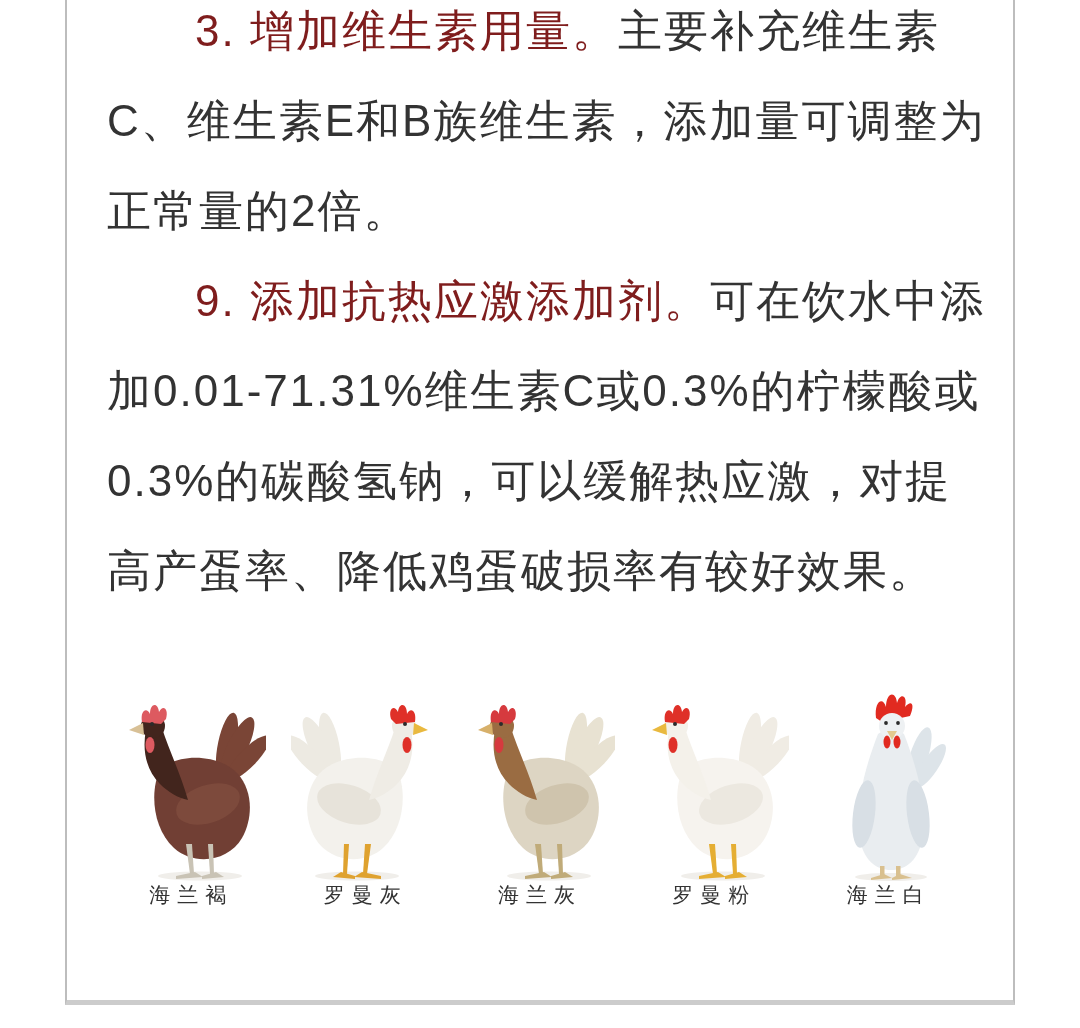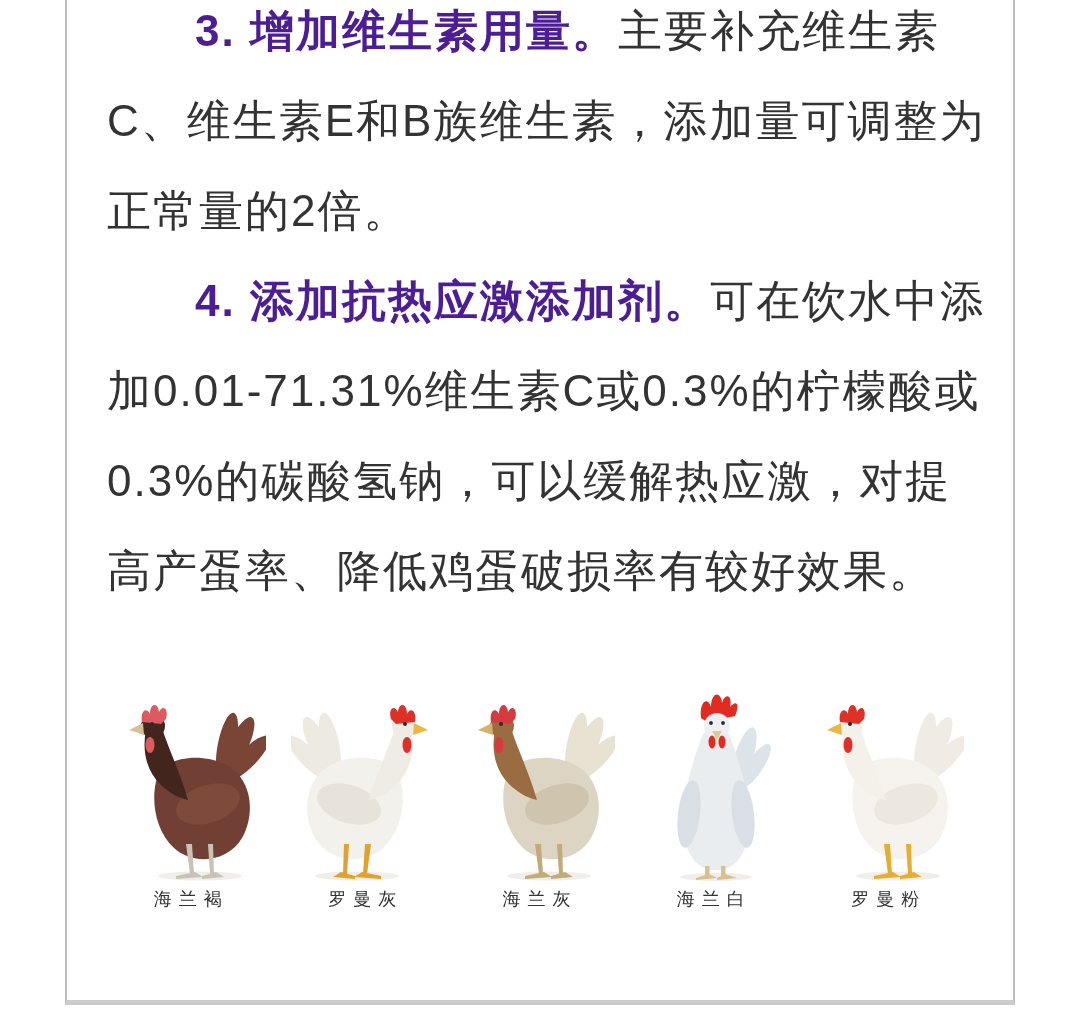--- a/index.html
+++ b/index.html
@@ -29,22 +29,22 @@
     font-size: 44px;
     line-height: 90px;
     letter-spacing: 2px;
     color: #333333;
   }
   .article p {
     margin: 0;
     text-indent: 2em;
   }
   .lead {
-    font-weight: 700;
-    color: #4c1d95;
+    font-weight: 400;
+    color: #7f1d1d;
   }
   .figure-row {
     display: flex;
     justify-content: space-evenly;
     align-items: flex-end;
     padding: 0 30px;
     margin-top: 70px;
   }
   .figure {
     display: flex;
@@ -54,35 +54,34 @@
   }
   .chicken {
     width: 150px;
     height: 195px;
     display: block;
   }
   .chicken.flipped { transform: scaleX(-1); }
   .chicken .eye { fill: #2b2b2b; }
   .chicken .shadow { fill: #f0eeea; }
   .figure-label {
-    font-size: 18px;
+    font-size: 21px;
     letter-spacing: 7px;
     color: #333333;
-    margin-top: 6px;
     white-space: nowrap;
   }
 </style>
 </head>
 <body>
 
 <div class="page-card">
 
   <div class="article">
     <p><span class="lead">3. 增加维生素用量。</span><span>主要补充维生素C、维生素E和B族维生素，添加量可调整为正常量的2倍。</span></p>
-    <p><span class="lead">4. 添加抗热应激添加剂。</span><span>可在饮水中添加0.01-71.31%维生素C或0.3%的柠檬酸或0.3%的碳酸氢钠，可以缓解热应激，对提高产蛋率、降低鸡蛋破损率有较好效果。</span></p>
+    <p><span class="lead">9. 添加抗热应激添加剂。</span><span>可在饮水中添加0.01-71.31%维生素C或0.3%的柠檬酸或0.3%的碳酸氢钠，可以缓解热应激，对提高产蛋率、降低鸡蛋破损率有较好效果。</span></p>
   </div>
 
   <div class="figure-row">
 
     <div class="figure">
       <svg class="chicken" viewBox="0 0 150 195" xmlns="http://www.w3.org/2000/svg">
         <ellipse class="shadow" cx="84" cy="190" rx="42" ry="4.5"></ellipse>
         <g fill="#7a4536">
           <ellipse cx="111" cy="58" rx="9" ry="32" transform="rotate(12 111 58)"></ellipse>
           <ellipse cx="121" cy="62" rx="10" ry="34" transform="rotate(26 121 62)"></ellipse>
@@ -149,20 +148,46 @@
         <path d="M27 37 L 13 44 L 28 49 Z" fill="#d7b06a"></path>
         <circle class="eye" cx="36" cy="38" r="2"></circle>
         <g fill="#c0ab79">
           <path d="M70 158 L 74 188 L 78 188 L 76 158 Z"></path>
           <path d="M92 158 L 94 188 L 98 188 L 97 158 Z"></path>
           <path d="M60 190 L 79 186 L 87 191 L 60 193 Z"></path>
           <path d="M86 190 L 100 186 L 108 191 L 86 193 Z"></path>
         </g>
       </svg>
       <div class="figure-label">海兰灰</div>
+    </div>
+
+    <div class="figure">
+      <svg class="chicken" viewBox="0 0 150 195" xmlns="http://www.w3.org/2000/svg">
+        <ellipse class="shadow" cx="84" cy="190" rx="42" ry="4.5"></ellipse>
+        <g fill="#f0ece4">
+          <ellipse cx="111" cy="58" rx="9" ry="32" transform="rotate(12 111 58)"></ellipse>
+          <ellipse cx="121" cy="62" rx="10" ry="34" transform="rotate(26 121 62)"></ellipse>
+          <ellipse cx="132" cy="72" rx="9" ry="30" transform="rotate(44 132 72)"></ellipse>
+        </g>
+        <path d="M44 84 C 34 104 36 142 58 162 C 78 180 112 176 126 152 C 138 130 136 104 122 88 C 104 68 62 66 44 84 Z" fill="#f6f3ee"></path>
+        <ellipse cx="92" cy="118" rx="33" ry="19" transform="rotate(-18 92 118)" fill="#ece8e0"></ellipse>
+        <path d="M30 44 C 26 64 30 84 44 98 C 52 106 62 112 72 114 C 64 86 52 62 46 42 Z" fill="#f4f1ea"></path>
+        <circle cx="37" cy="40" r="12" fill="#f4f1ea"></circle>
+        <path d="M26 36 C 24 24 31 21 34 28 C 34 17 42 16 43 26 C 47 18 53 23 50 33 L 45 38 Z" fill="#df3028"></path>
+        <ellipse cx="34" cy="59" rx="4.5" ry="8" fill="#df3028"></ellipse>
+        <path d="M27 37 L 13 44 L 28 49 Z" fill="#e9b93f"></path>
+        <circle class="eye" cx="36" cy="38" r="2"></circle>
+        <g fill="#e5ae33">
+          <path d="M70 158 L 74 188 L 78 188 L 76 158 Z"></path>
+          <path d="M92 158 L 94 188 L 98 188 L 97 158 Z"></path>
+          <path d="M60 190 L 79 186 L 87 191 L 60 193 Z"></path>
+          <path d="M86 190 L 100 186 L 108 191 L 86 193 Z"></path>
+        </g>
+      </svg>
+      <div class="figure-label">罗曼粉</div>
     </div>
 
     <div class="figure">
       <svg class="chicken" viewBox="0 0 150 195" xmlns="http://www.w3.org/2000/svg">
         <ellipse class="shadow" cx="77" cy="191" rx="36" ry="4"></ellipse>
         <g fill="#dde4e9">
           <ellipse cx="105" cy="70" rx="9" ry="30" transform="rotate(18 105 70)"></ellipse>
           <ellipse cx="116" cy="80" rx="8" ry="26" transform="rotate(34 116 80)"></ellipse>
         </g>
         <path d="M64 48 C 50 84 42 118 45 148 C 48 174 62 184 77 184 C 92 184 106 174 109 148 C 112 118 104 84 90 48 C 82 42 72 42 64 48 Z" fill="#e9edf0"></path>
@@ -178,40 +203,14 @@
         <g fill="#d9c08f">
           <rect x="66" y="180" width="4.5" height="11"></rect>
           <rect x="82" y="180" width="4.5" height="11"></rect>
           <path d="M57 192 L 70 188 L 78 192 L 57 194 Z"></path>
           <path d="M78 192 L 86 188 L 98 192 L 78 194 Z"></path>
         </g>
       </svg>
       <div class="figure-label">海兰白</div>
     </div>
 
-    <div class="figure">
-      <svg class="chicken" viewBox="0 0 150 195" xmlns="http://www.w3.org/2000/svg">
-        <ellipse class="shadow" cx="84" cy="190" rx="42" ry="4.5"></ellipse>
-        <g fill="#f0ece4">
-          <ellipse cx="111" cy="58" rx="9" ry="32" transform="rotate(12 111 58)"></ellipse>
-          <ellipse cx="121" cy="62" rx="10" ry="34" transform="rotate(26 121 62)"></ellipse>
-          <ellipse cx="132" cy="72" rx="9" ry="30" transform="rotate(44 132 72)"></ellipse>
-        </g>
-        <path d="M44 84 C 34 104 36 142 58 162 C 78 180 112 176 126 152 C 138 130 136 104 122 88 C 104 68 62 66 44 84 Z" fill="#f6f3ee"></path>
-        <ellipse cx="92" cy="118" rx="33" ry="19" transform="rotate(-18 92 118)" fill="#ece8e0"></ellipse>
-        <path d="M30 44 C 26 64 30 84 44 98 C 52 106 62 112 72 114 C 64 86 52 62 46 42 Z" fill="#f4f1ea"></path>
-        <circle cx="37" cy="40" r="12" fill="#f4f1ea"></circle>
-        <path d="M26 36 C 24 24 31 21 34 28 C 34 17 42 16 43 26 C 47 18 53 23 50 33 L 45 38 Z" fill="#df3028"></path>
-        <ellipse cx="34" cy="59" rx="4.5" ry="8" fill="#df3028"></ellipse>
-        <path d="M27 37 L 13 44 L 28 49 Z" fill="#e9b93f"></path>
-        <circle class="eye" cx="36" cy="38" r="2"></circle>
-        <g fill="#e5ae33">
-          <path d="M70 158 L 74 188 L 78 188 L 76 158 Z"></path>
-          <path d="M92 158 L 94 188 L 98 188 L 97 158 Z"></path>
-          <path d="M60 190 L 79 186 L 87 191 L 60 193 Z"></path>
-          <path d="M86 190 L 100 186 L 108 191 L 86 193 Z"></path>
-        </g>
-      </svg>
-      <div class="figure-label">罗曼粉</div>
-    </div>
-
   </div>
 </div>
 
 </body></html>

